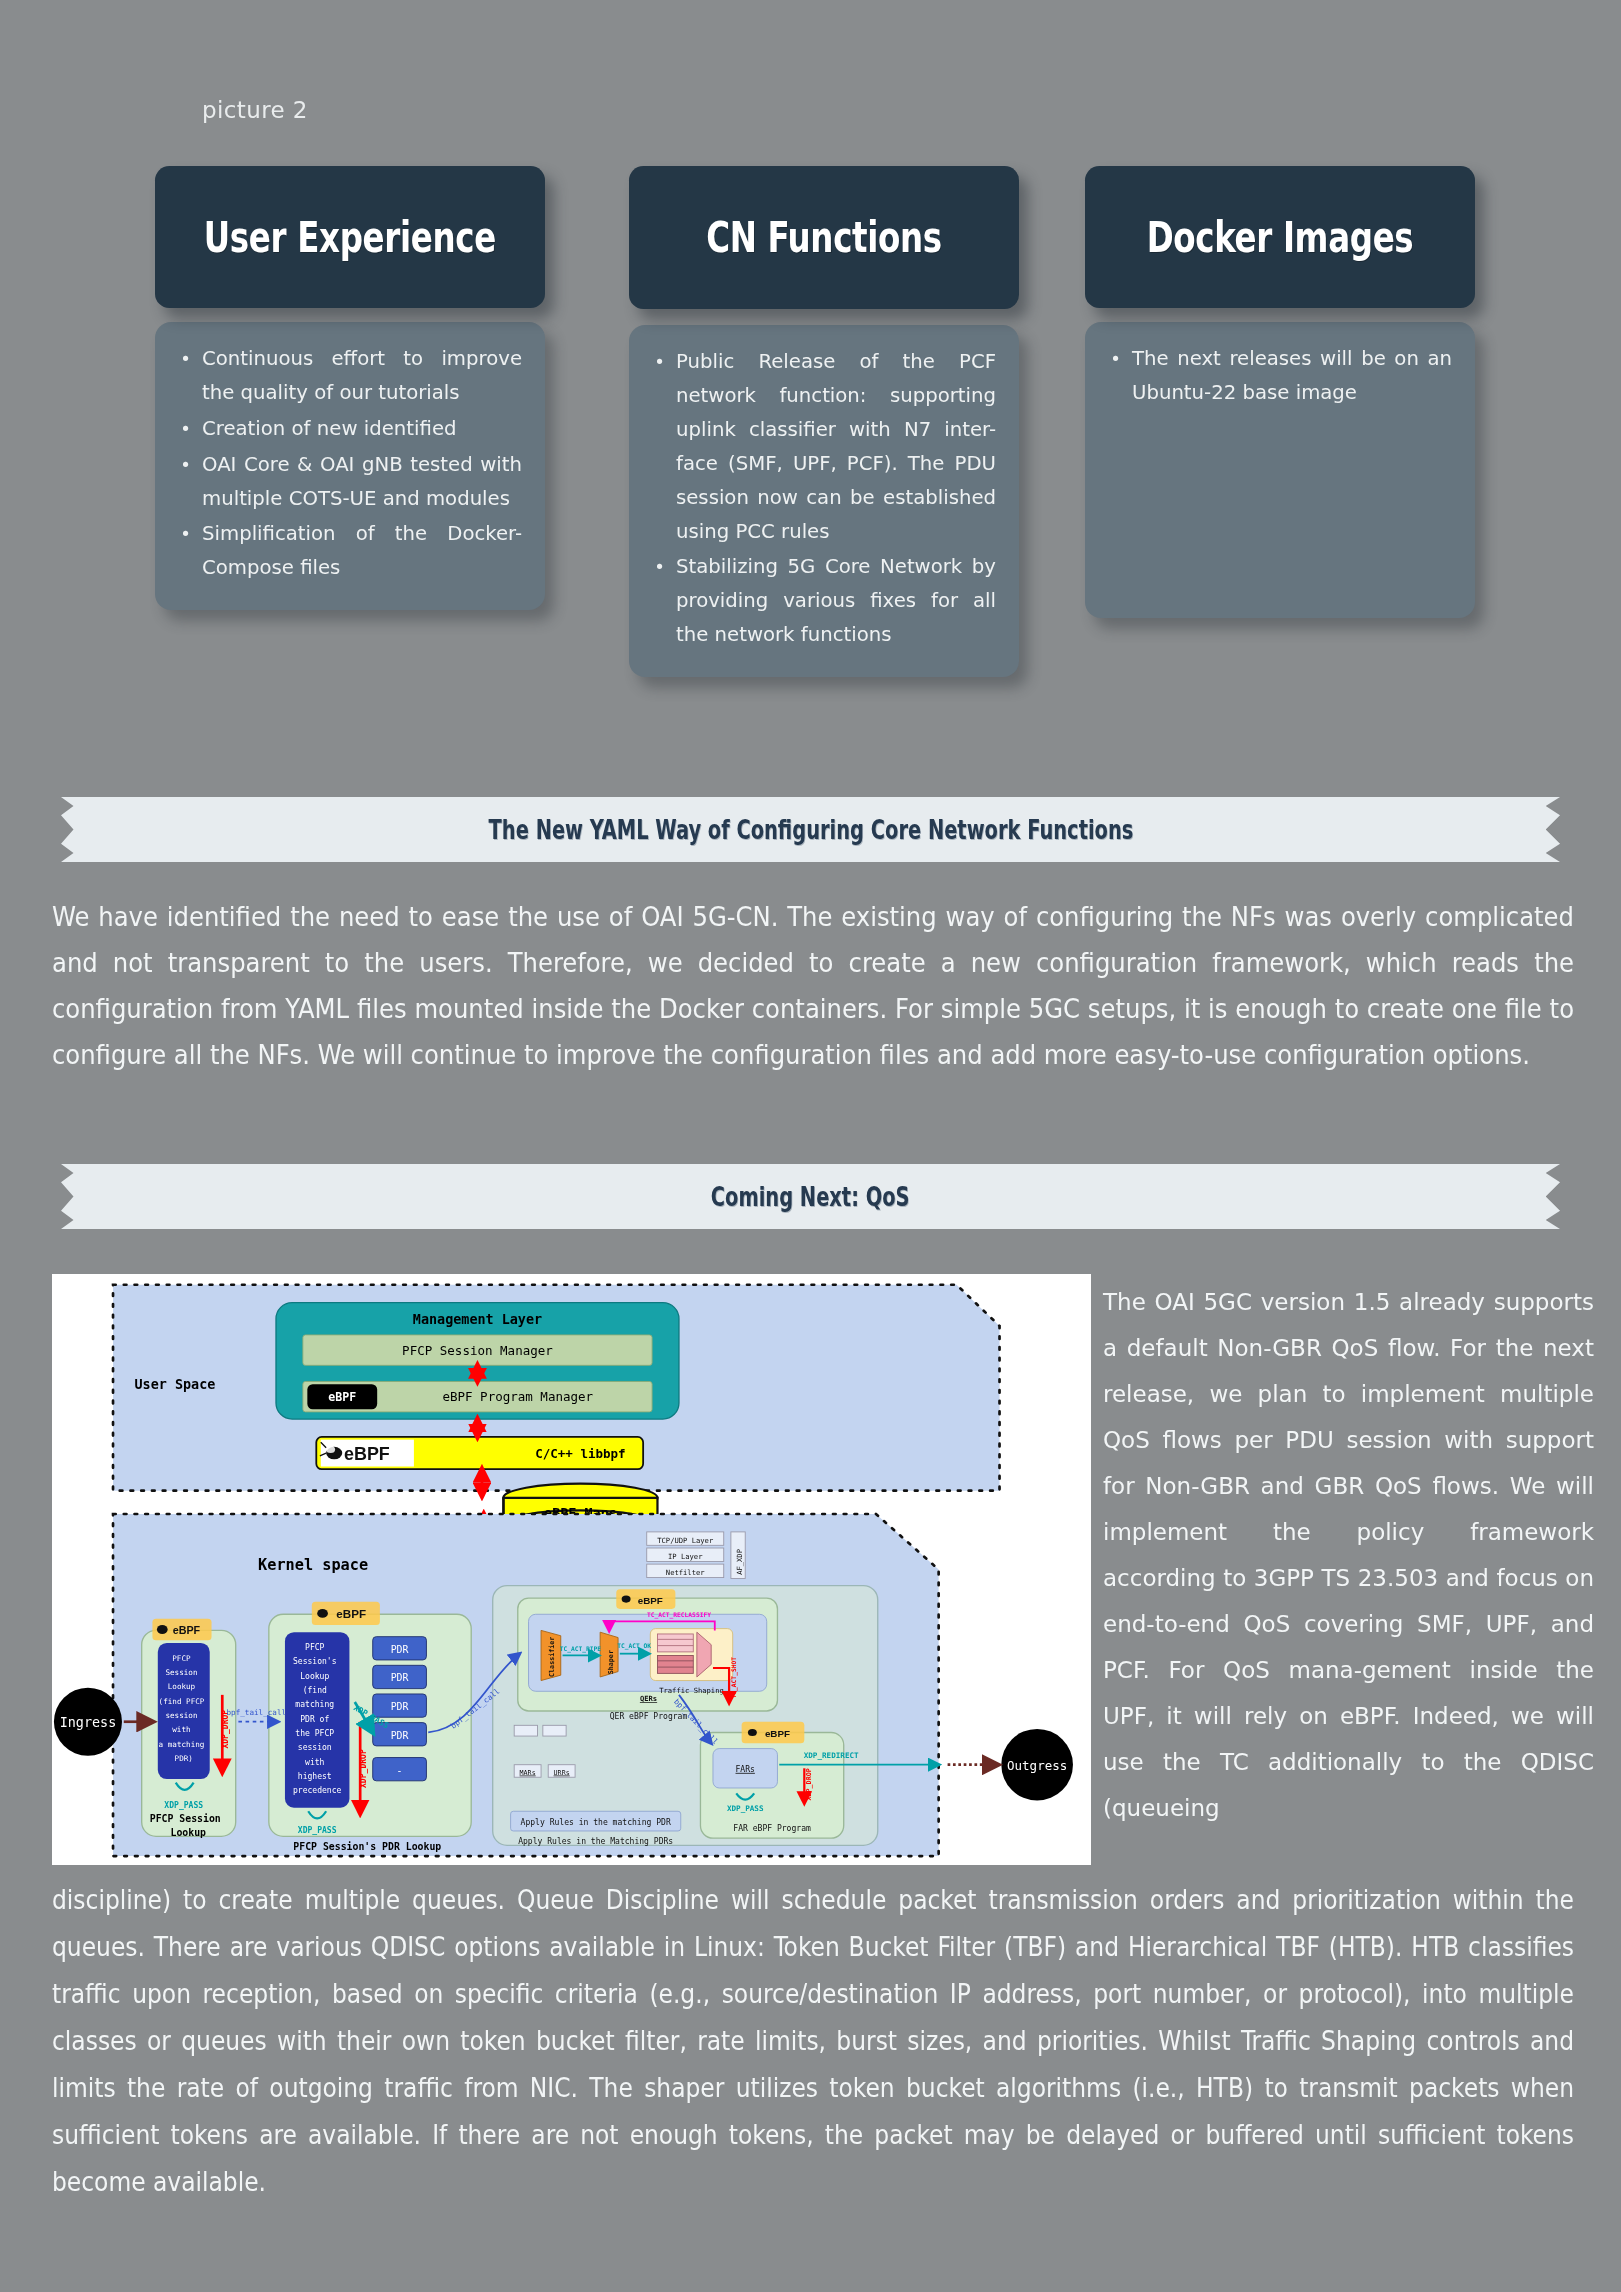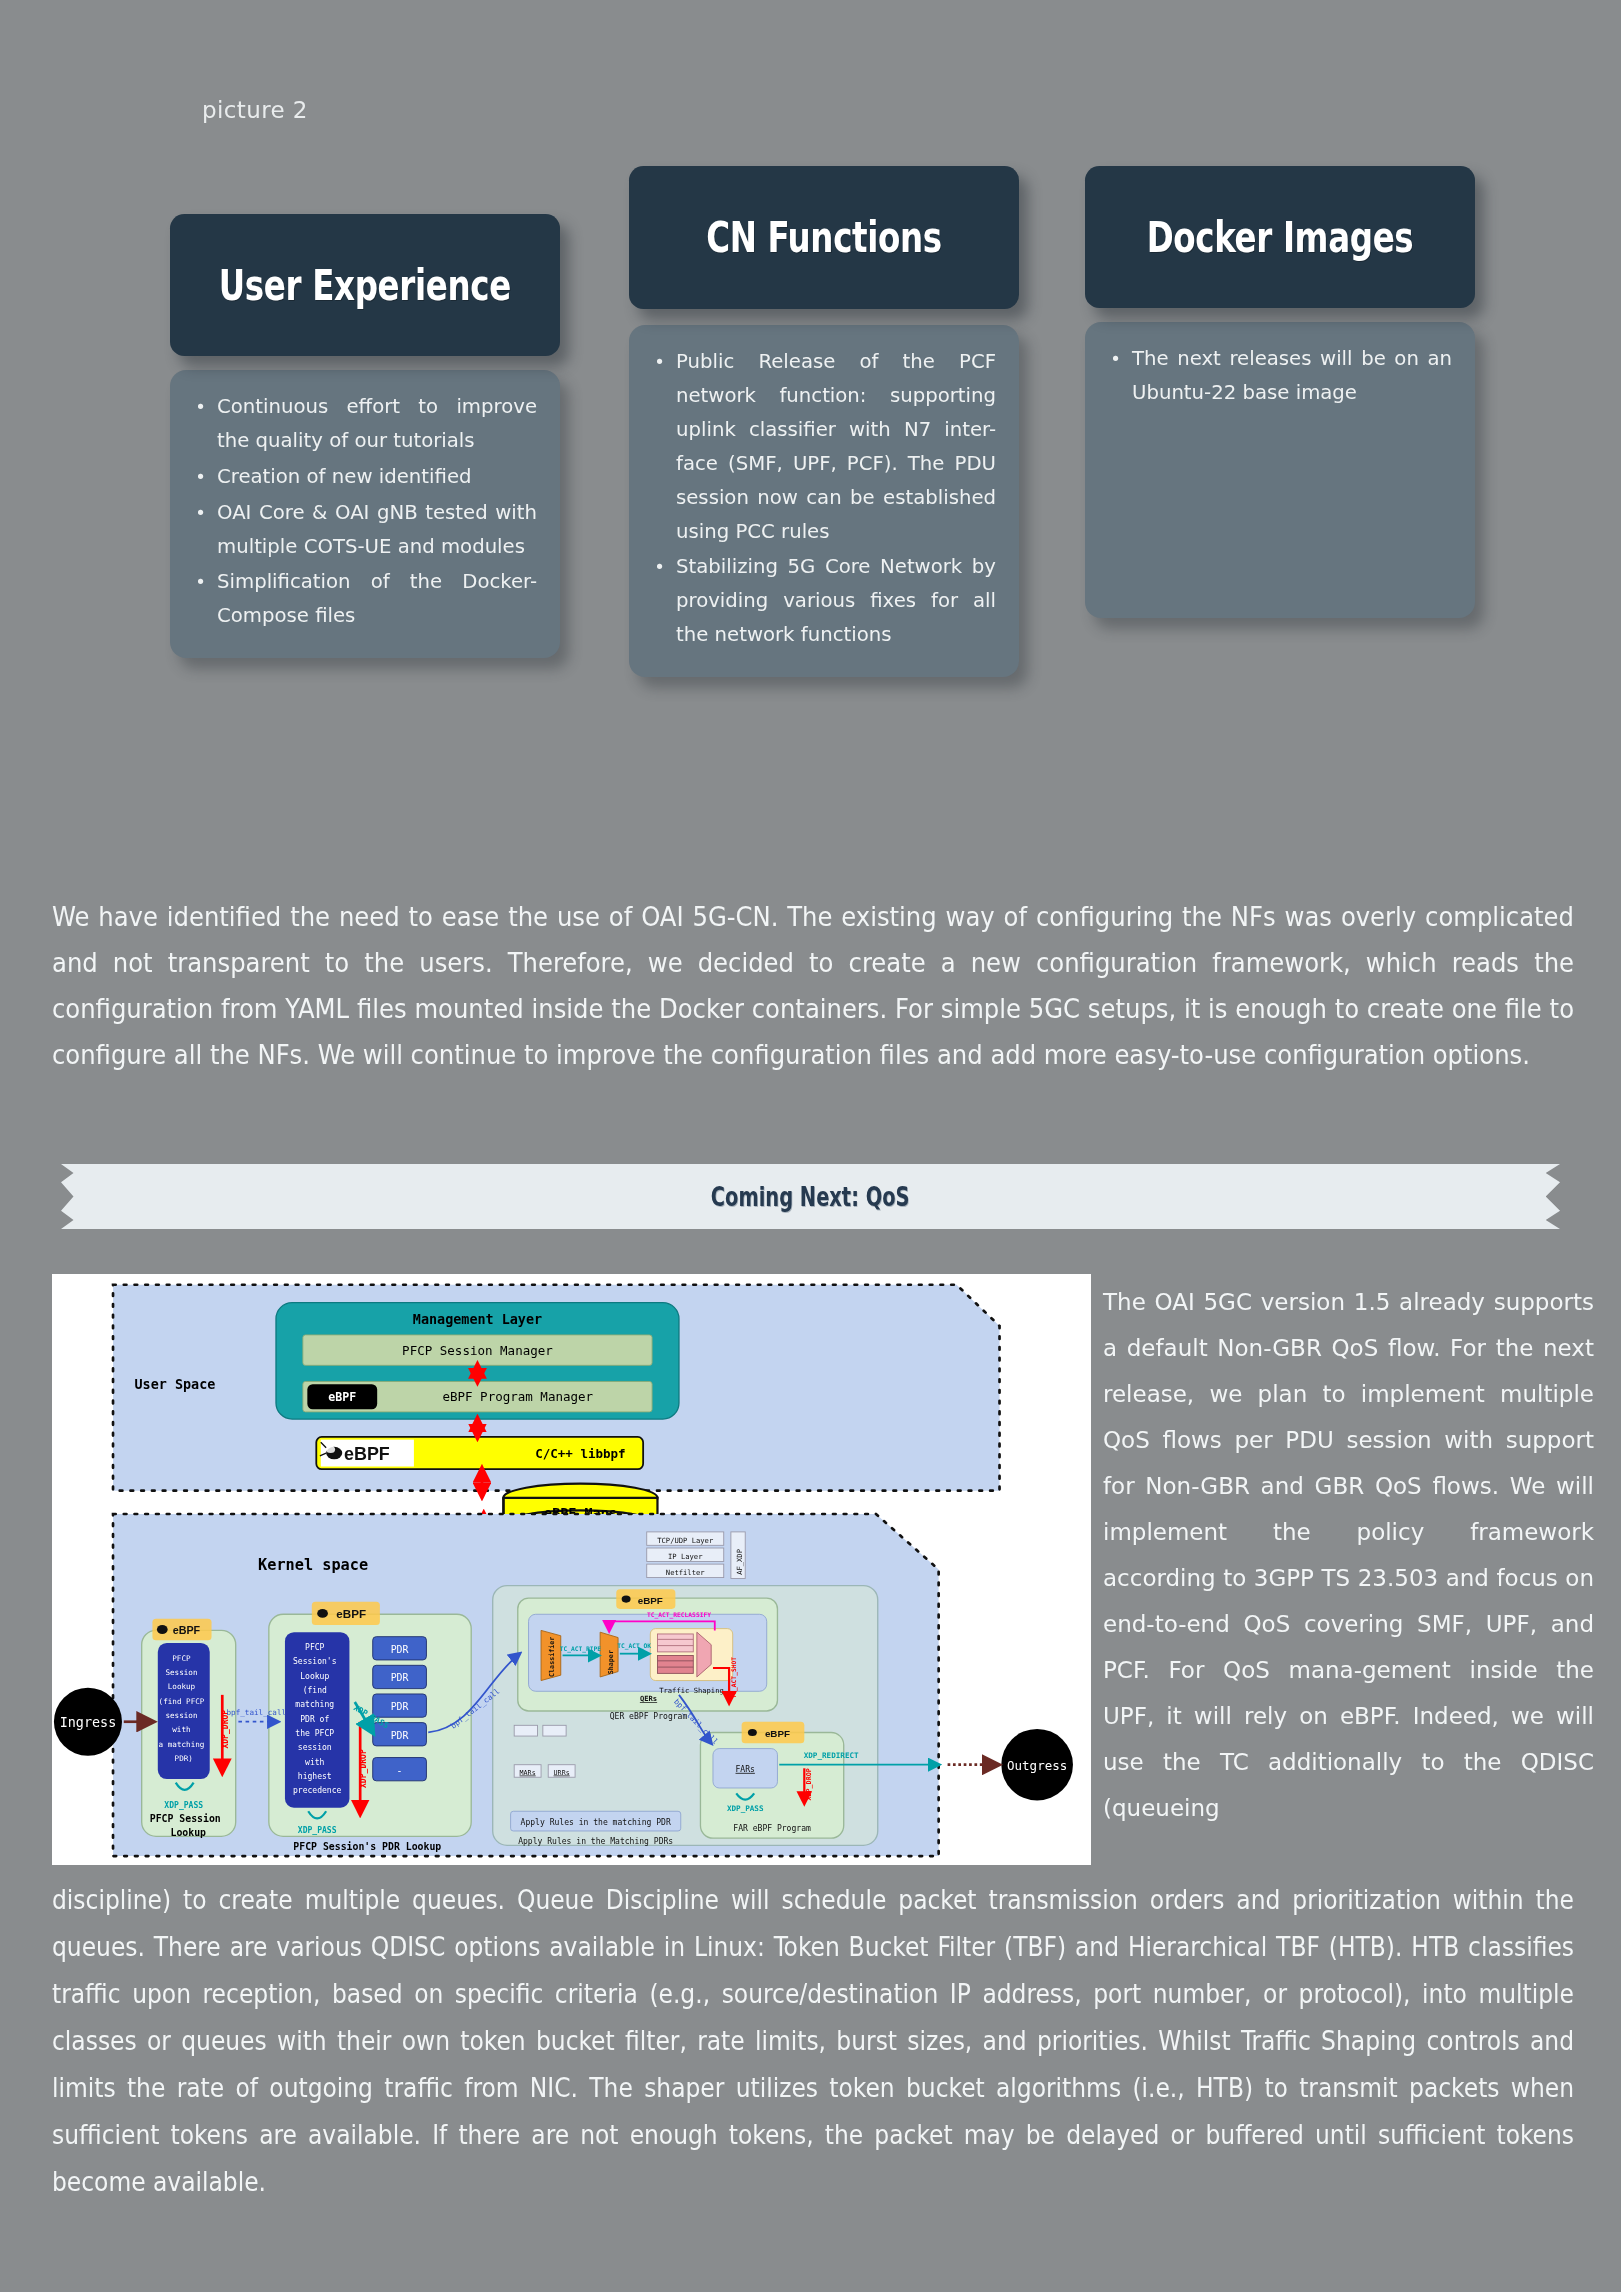--- a/index.html
+++ b/index.html
@@ -14,21 +14,21 @@
   
   .slide-label {
     position: absolute; left: 202px; top: 97px;
     font-size: 23px; color: #e9eced; letter-spacing: 0.4px;
     font-family: "DejaVu Sans", sans-serif;
   }
 
   
   .cards { position: absolute; left: 0; top: 166px; width: 1621px; height: 546px; }
   .card { position: absolute; width: 390px; }
-  .card.c1 { left: 170px; margin-top: 48px; }
+  .card.c1 { left: 155px; }
   .card.c2 { left: 629px; }
   .card.c3 { left: 1085px; }
 
   .card-head {
     position: relative;
     border-radius: 14.3px;
     background: #243746;
     height: 142px;
     display: flex; align-items: center; justify-content: center;
     box-shadow: 9px 10.7px 14.3px rgba(30,38,44,.40);
@@ -185,20 +185,23 @@
       </div>
       <div class="card-body">
         <ul>
           <li>The next releases will be on an Ubuntu-22 base image</li>
         </ul>
       </div>
     </div>
 
   </div>
 
+  <div class="banner" id="banner1">
+    <span>The New YAML Way of Configuring Core Network Functions</span>
+  </div>
   <div class="para-narrow" id="para-yaml">We have identified the need to ease the use of OAI 5G-CN. The existing way of configuring the NFs was overly complicated and not transparent to the users. Therefore, we decided to create a new configuration framework, which reads the configuration from YAML files mounted inside the Docker containers. For simple 5GC setups, it is enough to create one file to configure all the NFs. We will continue to improve the configuration files and add more easy-to-use configuration options.</div>
 
   <div class="banner" id="banner2">
     <span>Coming Next: QoS</span>
   </div>
 
   <div id="para-qos-right">The OAI 5GC version 1.5 already supports a default Non-GBR QoS flow. For the next release, we plan to implement multiple QoS flows per PDU session with support for Non-GBR and GBR QoS flows. We will implement the policy framework according to 3GPP TS 23.503 and focus on end-to-end QoS covering SMF, UPF, and PCF. For QoS mana-gement inside the UPF, it will rely on eBPF. Indeed, we will use the TC additionally to the QDISC (queueing</div>
   <div class="para-narrow" id="para-qos-bottom">discipline) to create multiple queues. Queue Discipline will schedule packet transmission orders and prioritization within the queues. There are various QDISC options available in Linux: Token Bucket Filter (TBF) and Hierarchical TBF (HTB). HTB classifies traffic upon reception, based on specific criteria (e.g., source/destination IP address, port number, or protocol), into multiple classes or queues with their own token bucket filter, rate limits, burst sizes, and priorities. Whilst Traffic Shaping controls and limits the rate of outgoing traffic from NIC. The shaper utilizes token bucket algorithms (i.e., HTB) to transmit packets when sufficient tokens are available. If there are not enough tokens, the packet may be delayed or buffered until sufficient tokens become available.</div>
 
   <div class="diagram">

